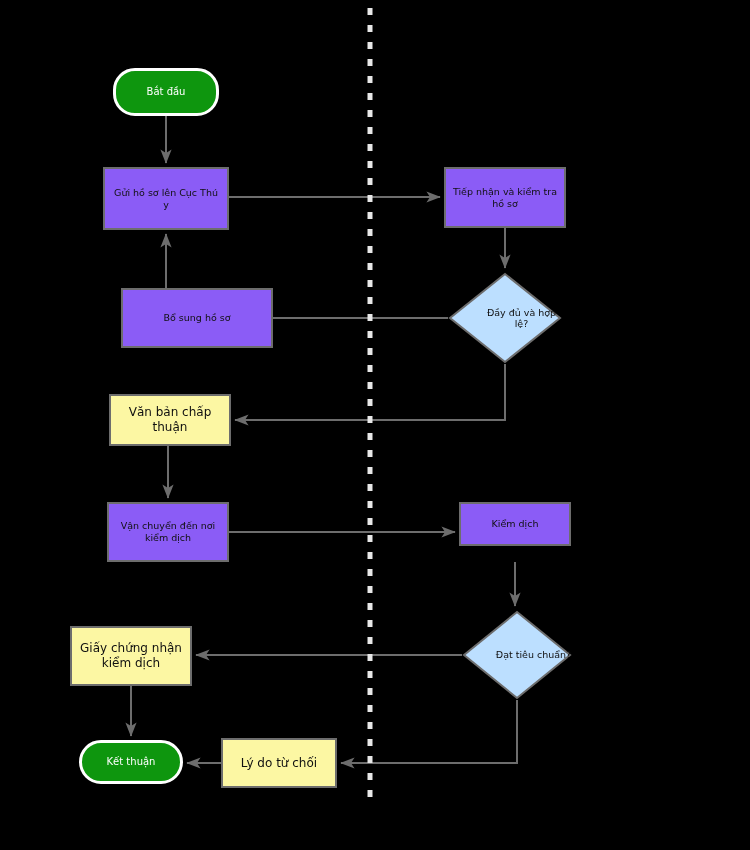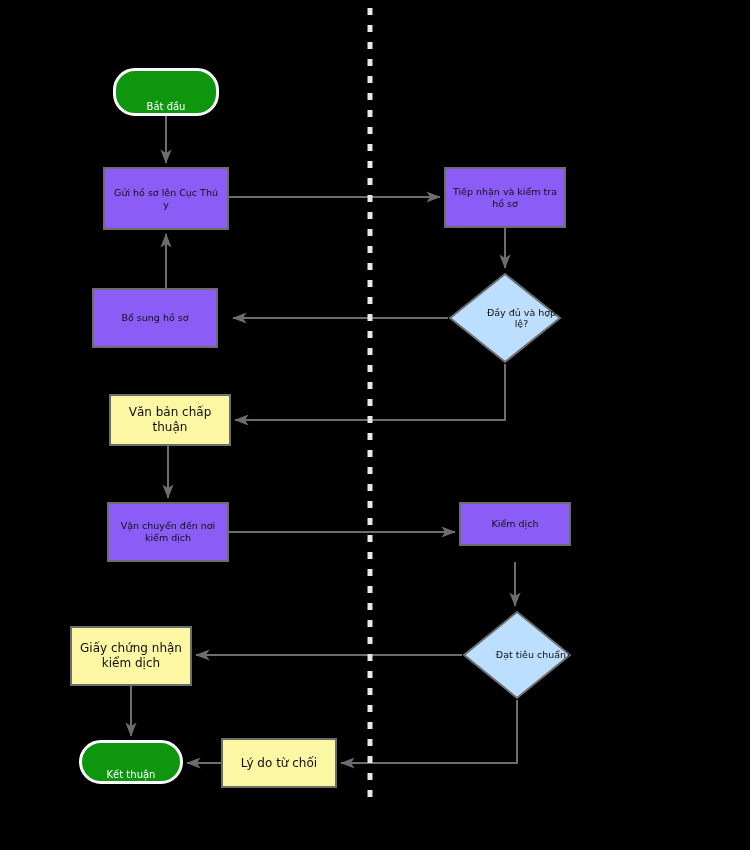--- a/index.html
+++ b/index.html
@@ -51,21 +51,20 @@
     border: 2px solid #6d6d6d;
     color: #101010;
     font-size: 12px;
   }
   .terminator {
     background: #0e960e;
     border: 3px solid #ffffff;
     border-radius: 22px;
     color: #ffffff;
     font-size: 10px;
-    align-items: flex-end;
   }
   .decision-wrap {
     position: absolute;
     z-index: 5;
     display: flex;
     align-items: center;
     justify-content: center;
   }
   .decision-shape {
     position: absolute;
@@ -123,21 +122,21 @@
       </div>
       <div class="node proc" style="left: 444px; top: 167px; width: 122px; height: 61px;">
         <span class="node-label">Tiếp nhận và kiểm tra hồ sơ</span>
       </div>
       <div class="decision-wrap" style="left: 448px; top: 272px; width: 114px; height: 92px;">
         <svg class="decision-shape" viewBox="0 0 114 92">
           <polygon points="57,2 112,46 57,90 2,46" fill="#bcdfff" stroke="#6d6d6d" stroke-width="2"></polygon>
         </svg>
         <span class="decision-text">Đầy đủ và hợp lệ?</span>
       </div>
-      <div class="node proc" style="left: 92px; top: 288px; width: 126px; height: 60px;">
+      <div class="node proc" style="left: 121px; top: 288px; width: 152px; height: 60px;">
         <span class="node-label">Bổ sung hồ sơ</span>
       </div>
       <div class="node doc" style="left: 109px; top: 394px; width: 122px; height: 52px;">
         <span class="node-label">Văn bản chấp thuận</span>
       </div>
       <div class="node proc" style="left: 107px; top: 502px; width: 122px; height: 60px; text-align: center;">
         <span class="node-label">Vận chuyển đến nơi kiểm dịch</span>
       </div>
       <div class="node proc" style="left: 459px; top: 502px; width: 112px; height: 44px;">
         <span class="node-label">Kiểm dịch</span>

